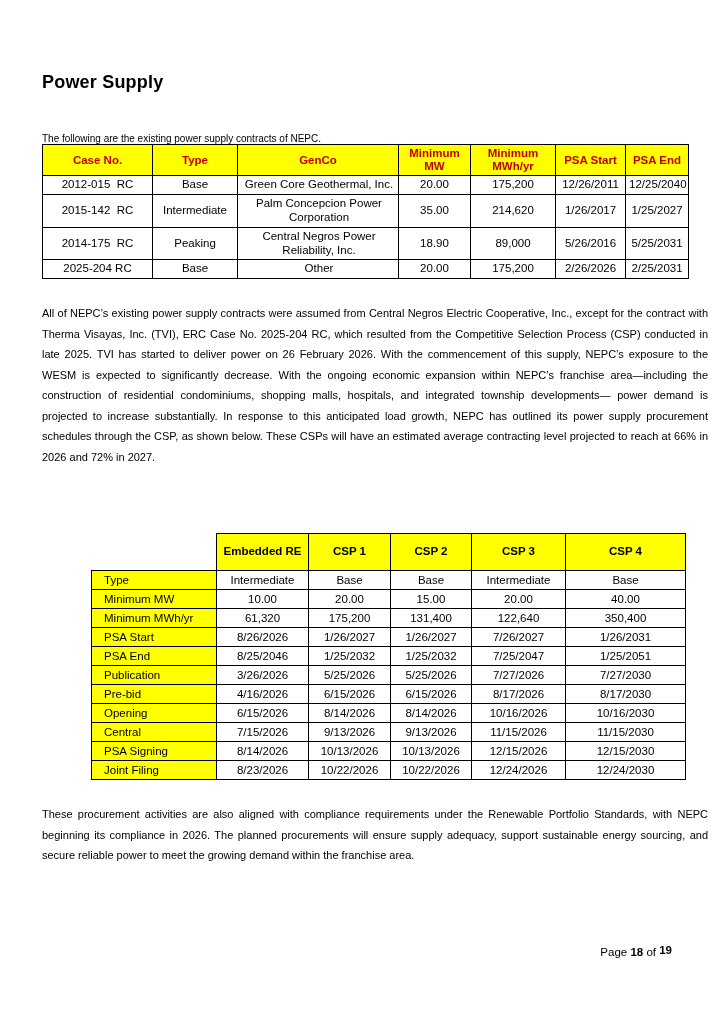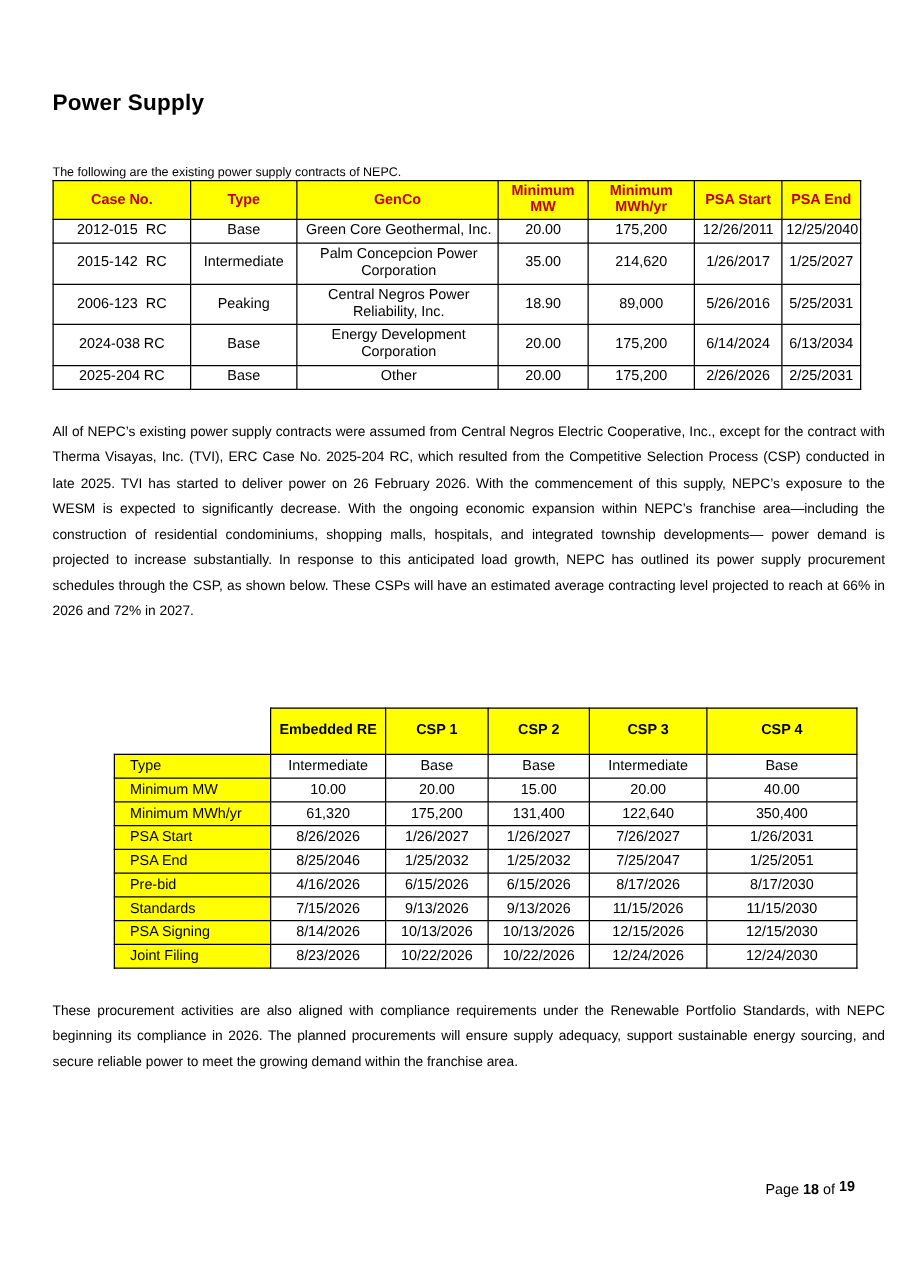--- a/index.html
+++ b/index.html
@@ -87,21 +87,21 @@
     background: #FFFF00;
     text-align: left;
     padding-left: 12px;
     font-weight: normal;
   }
 
   
   .footer {
     position: absolute;
     top: 946px;
-    right: 40px;
+    right: 52px;
     font-size: 11.5px;
   }
   .footer .bold { font-weight: bold; }
   .footer .raised { font-weight: bold; position: relative; top: -2px; }
 </style>
 </head>
 <body>
 
 <div class="content">
 
@@ -143,36 +143,27 @@
       <tr>
         <td class="case">2015-142  RC</td>
         <td>Intermediate</td>
         <td class="left">Palm Concepcion Power Corporation</td>
         <td>35.00</td>
         <td>214,620</td>
         <td>1/26/2017</td>
         <td>1/25/2027</td>
       </tr>
       <tr>
-        <td class="case">2006-123  RC</td>
+        <td class="case">2014-175  RC</td>
         <td>Peaking</td>
         <td class="left">Central Negros Power Reliability, Inc.</td>
         <td>18.90</td>
         <td>89,000</td>
         <td>5/26/2016</td>
         <td>5/25/2031</td>
-      </tr>
-      <tr>
-        <td class="case">2024-038 RC</td>
-        <td>Base</td>
-        <td class="left">Energy Development Corporation</td>
-        <td>20.00</td>
-        <td>175,200</td>
-        <td>6/14/2024</td>
-        <td>6/13/2034</td>
       </tr>
       <tr>
         <td class="case">2025-204 RC</td>
         <td>Base</td>
         <td class="left">Other</td>
         <td>20.00</td>
         <td>175,200</td>
         <td>2/26/2026</td>
         <td>2/25/2031</td>
       </tr>
@@ -235,29 +226,45 @@
       </tr>
       <tr>
         <td class="rowlabel">PSA End</td>
         <td>8/25/2046</td>
         <td>1/25/2032</td>
         <td>1/25/2032</td>
         <td>7/25/2047</td>
         <td>1/25/2051</td>
       </tr>
       <tr>
+        <td class="rowlabel">Publication</td>
+        <td>3/26/2026</td>
+        <td>5/25/2026</td>
+        <td>5/25/2026</td>
+        <td>7/27/2026</td>
+        <td>7/27/2030</td>
+      </tr>
+      <tr>
         <td class="rowlabel">Pre-bid</td>
         <td>4/16/2026</td>
         <td>6/15/2026</td>
         <td>6/15/2026</td>
         <td>8/17/2026</td>
         <td>8/17/2030</td>
       </tr>
       <tr>
-        <td class="rowlabel">Standards</td>
+        <td class="rowlabel">Opening</td>
+        <td>6/15/2026</td>
+        <td>8/14/2026</td>
+        <td>8/14/2026</td>
+        <td>10/16/2026</td>
+        <td>10/16/2030</td>
+      </tr>
+      <tr>
+        <td class="rowlabel">Central</td>
         <td>7/15/2026</td>
         <td>9/13/2026</td>
         <td>9/13/2026</td>
         <td>11/15/2026</td>
         <td>11/15/2030</td>
       </tr>
       <tr>
         <td class="rowlabel">PSA Signing</td>
         <td>8/14/2026</td>
         <td>10/13/2026</td>

